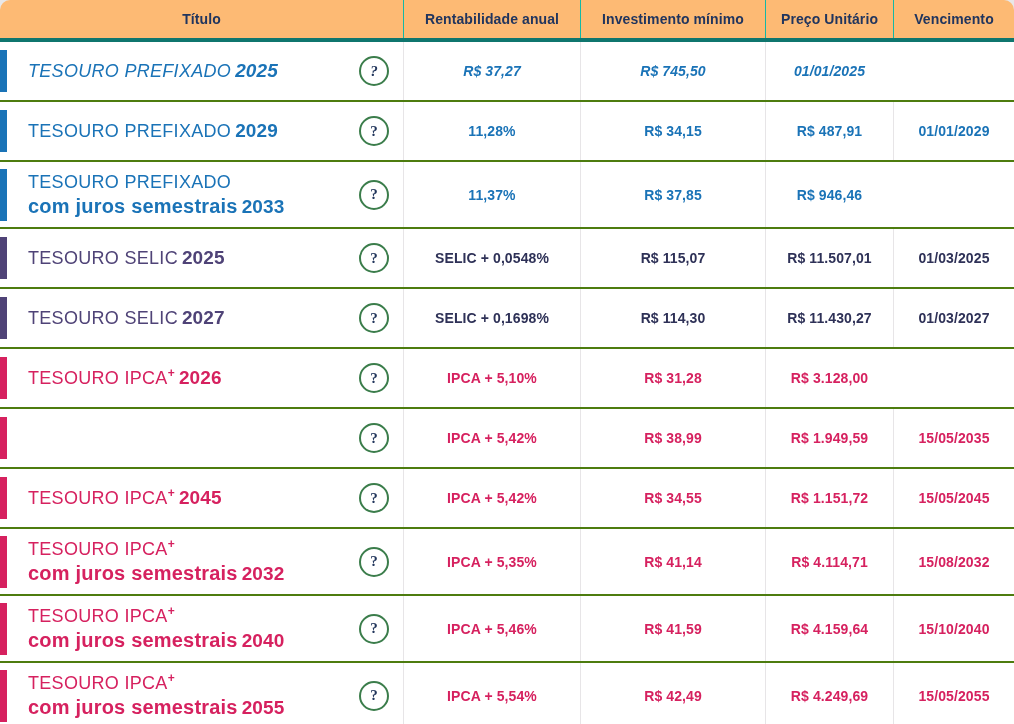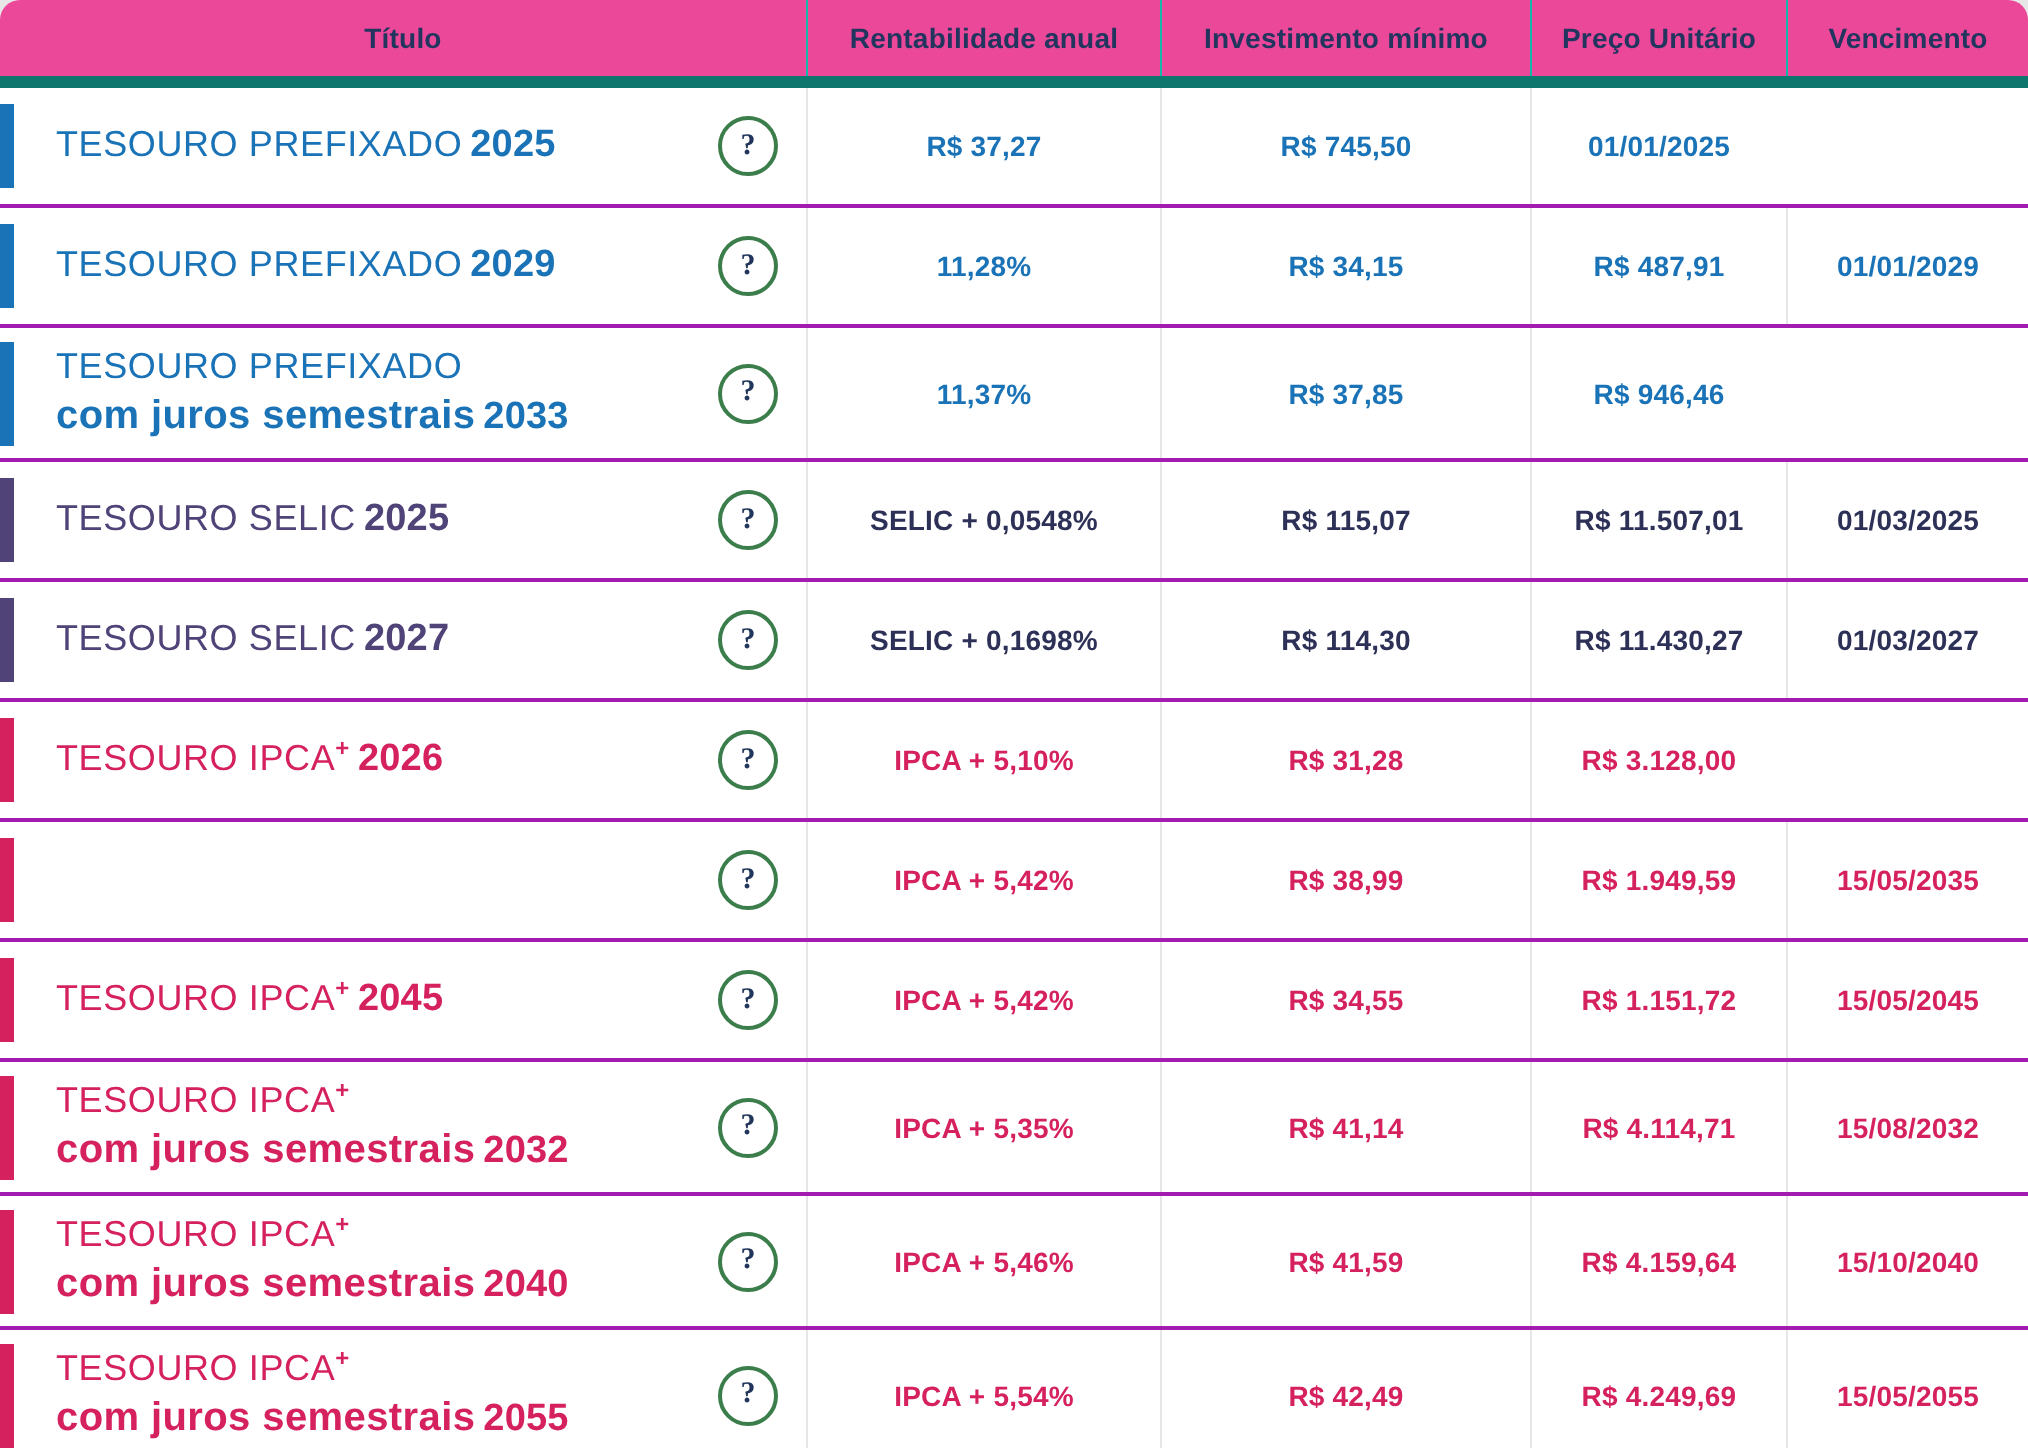--- a/index.html
+++ b/index.html
@@ -10,41 +10,41 @@
     -webkit-font-smoothing:antialiased;
     overflow:hidden;
   }
   .bond-table{width:1014px;}
   .grid-cols{
     display:grid;
     grid-template-columns:403px 177px 185px 128px 121px;
   }
   
   .table-header{
-    background:#ec4899;
+    background:#fdba74;
     height:38px;
     border-radius:10px 10px 0 0;
     overflow:hidden;
   }
   .header-cell{
     display:flex;align-items:center;justify-content:center;
     font-weight:bold;font-size:14px;color:#21355e;
     border-left:1px solid #14b8a6;
     letter-spacing:.1px;
   }
   .header-cell:first-child{border-left:none;}
   
   .rows-box{background:#ffffff;}
   .row{
     background:#ffffff;
-    border-top:2px solid #a21caf;
+    border-top:2px solid #4d7c0f;
     position:relative;
     min-height:58px;
   }
-  .row:first-child{border-top:6px solid #0f766e;}
+  .row:first-child{border-top:4px solid #0f766e;font-style:italic;}
   .row.two{min-height:65px;}
   .cell{
     display:flex;align-items:center;justify-content:center;
     border-left:1px solid #e7e5e7;
     font-weight:bold;font-size:14px;
     color:var(--val);
     letter-spacing:.1px;
   }
   .title-cell{
     justify-content:flex-start;

